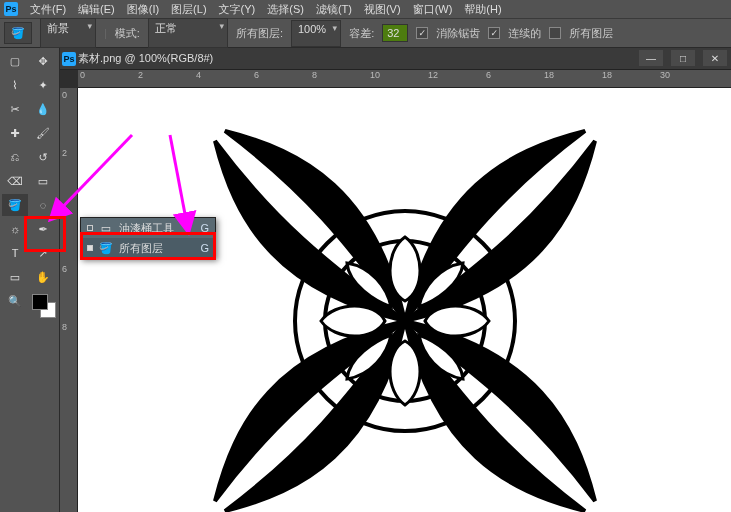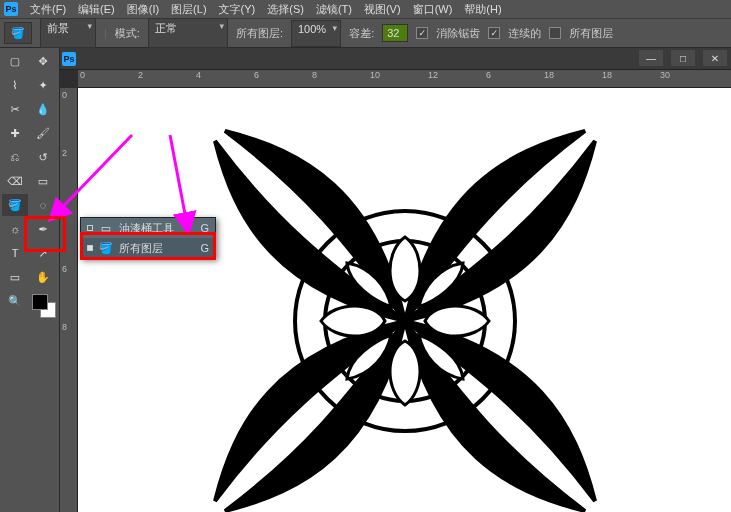--- a/index.html
+++ b/index.html
@@ -104,20 +104,21 @@
     <div class="tcell">🔍</div>
     <div class="sw">
         <div class="bg"></div>
         <div class="fg"></div>
       </div>
   </div>
 
   <div class="canvwrap">
     <div class="tabbar">
       <span class="psmini">Ps</span>
+      <span>素材.png @ 100%(RGB/8#)</span>
       <div class="winbtns">
         <span>—</span>
         <span>□</span>
         <span>✕</span>
       </div>
     </div>
     <div class="ruler-h">
       <span>0</span>
         <span>2</span>
         <span>4</span>

